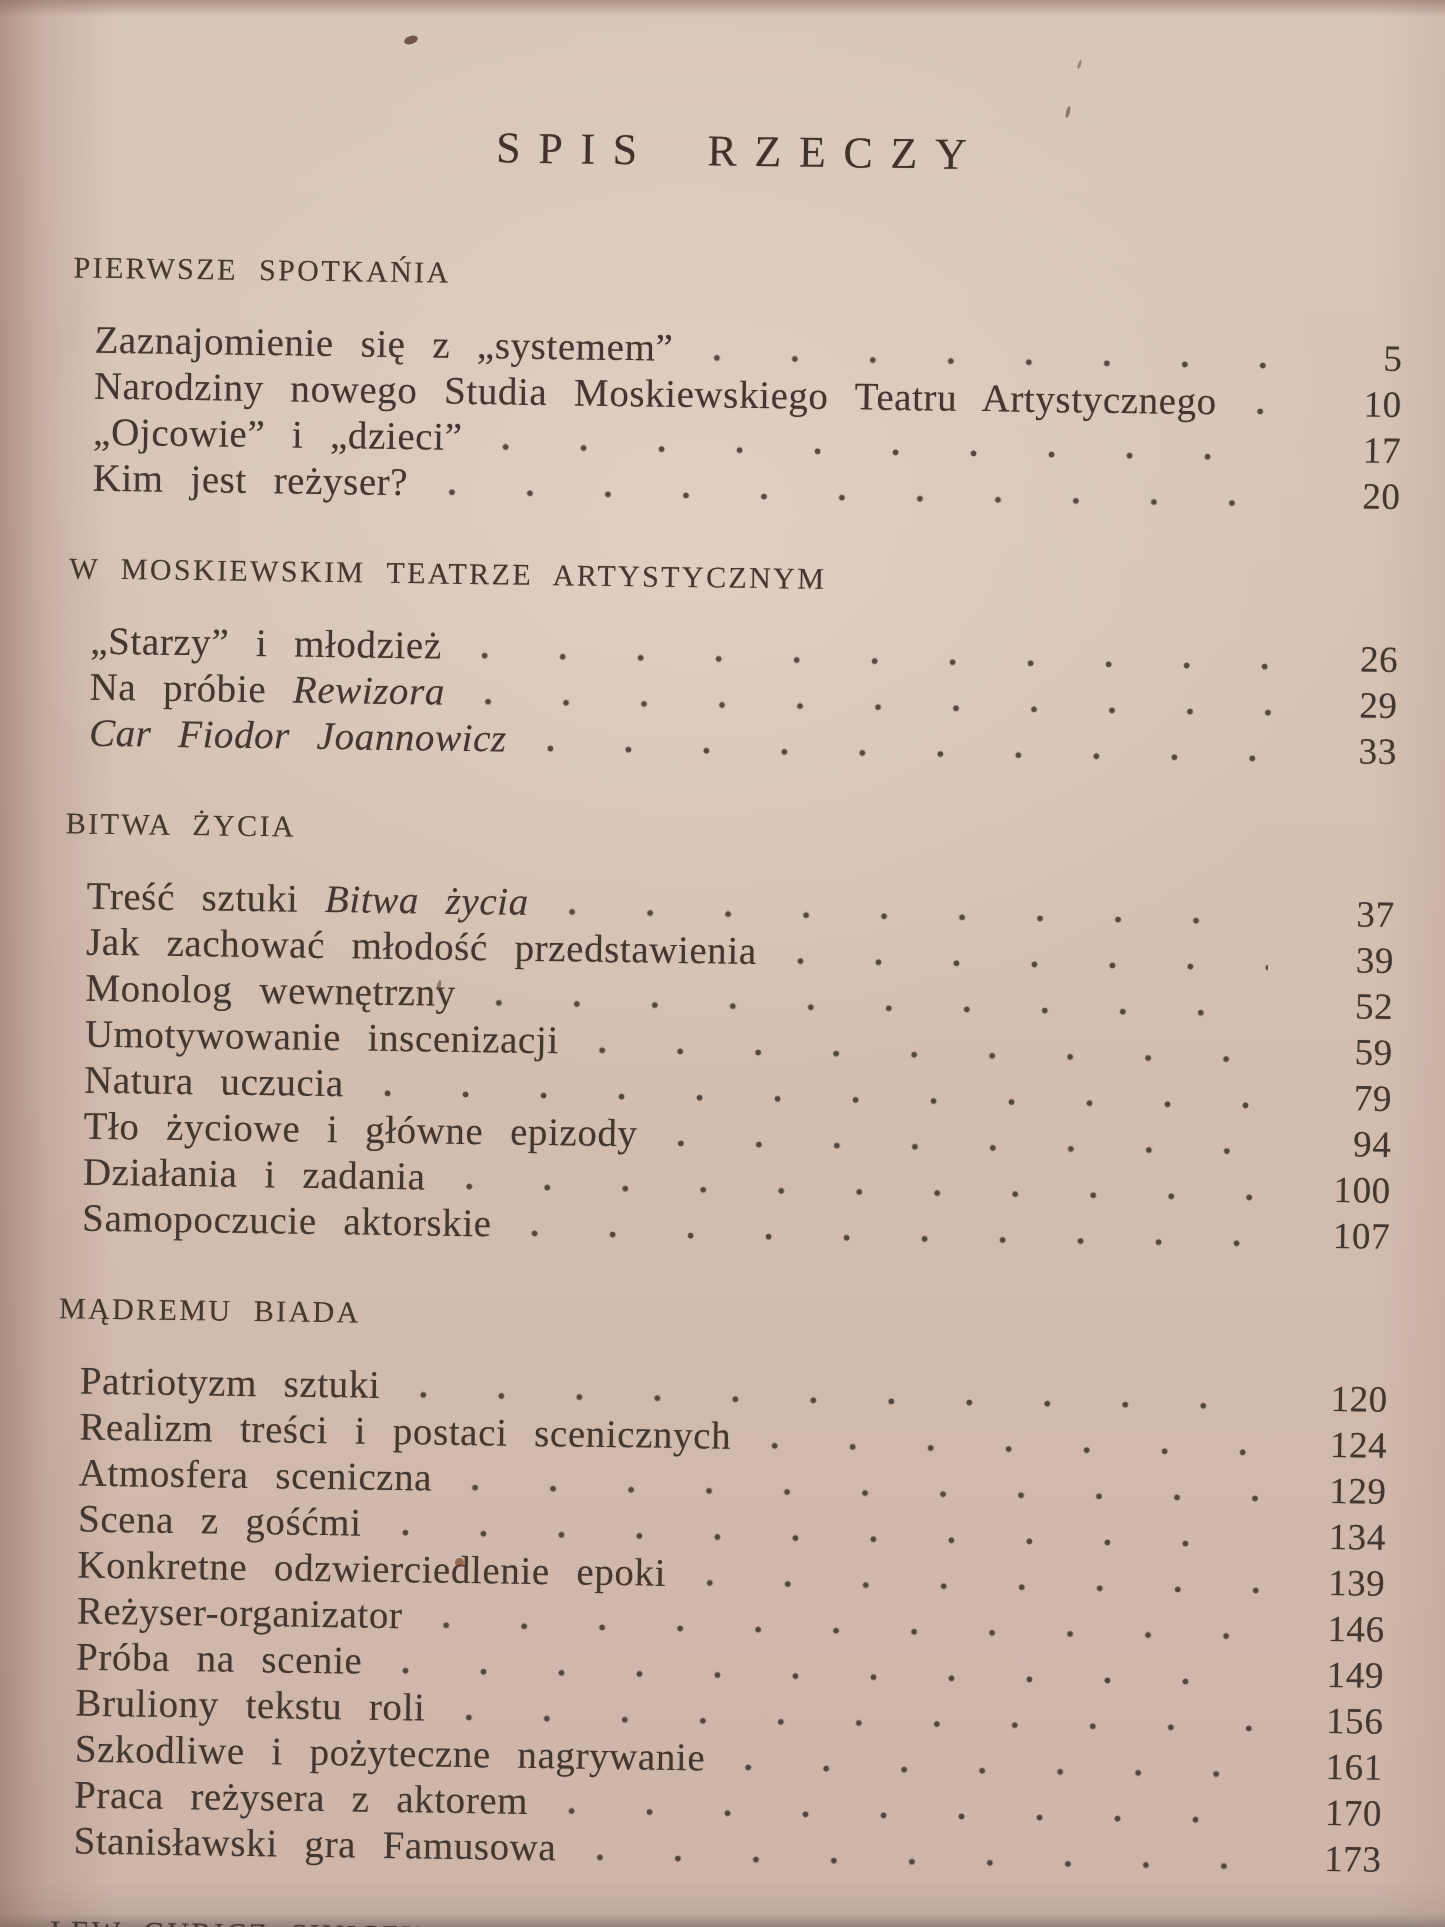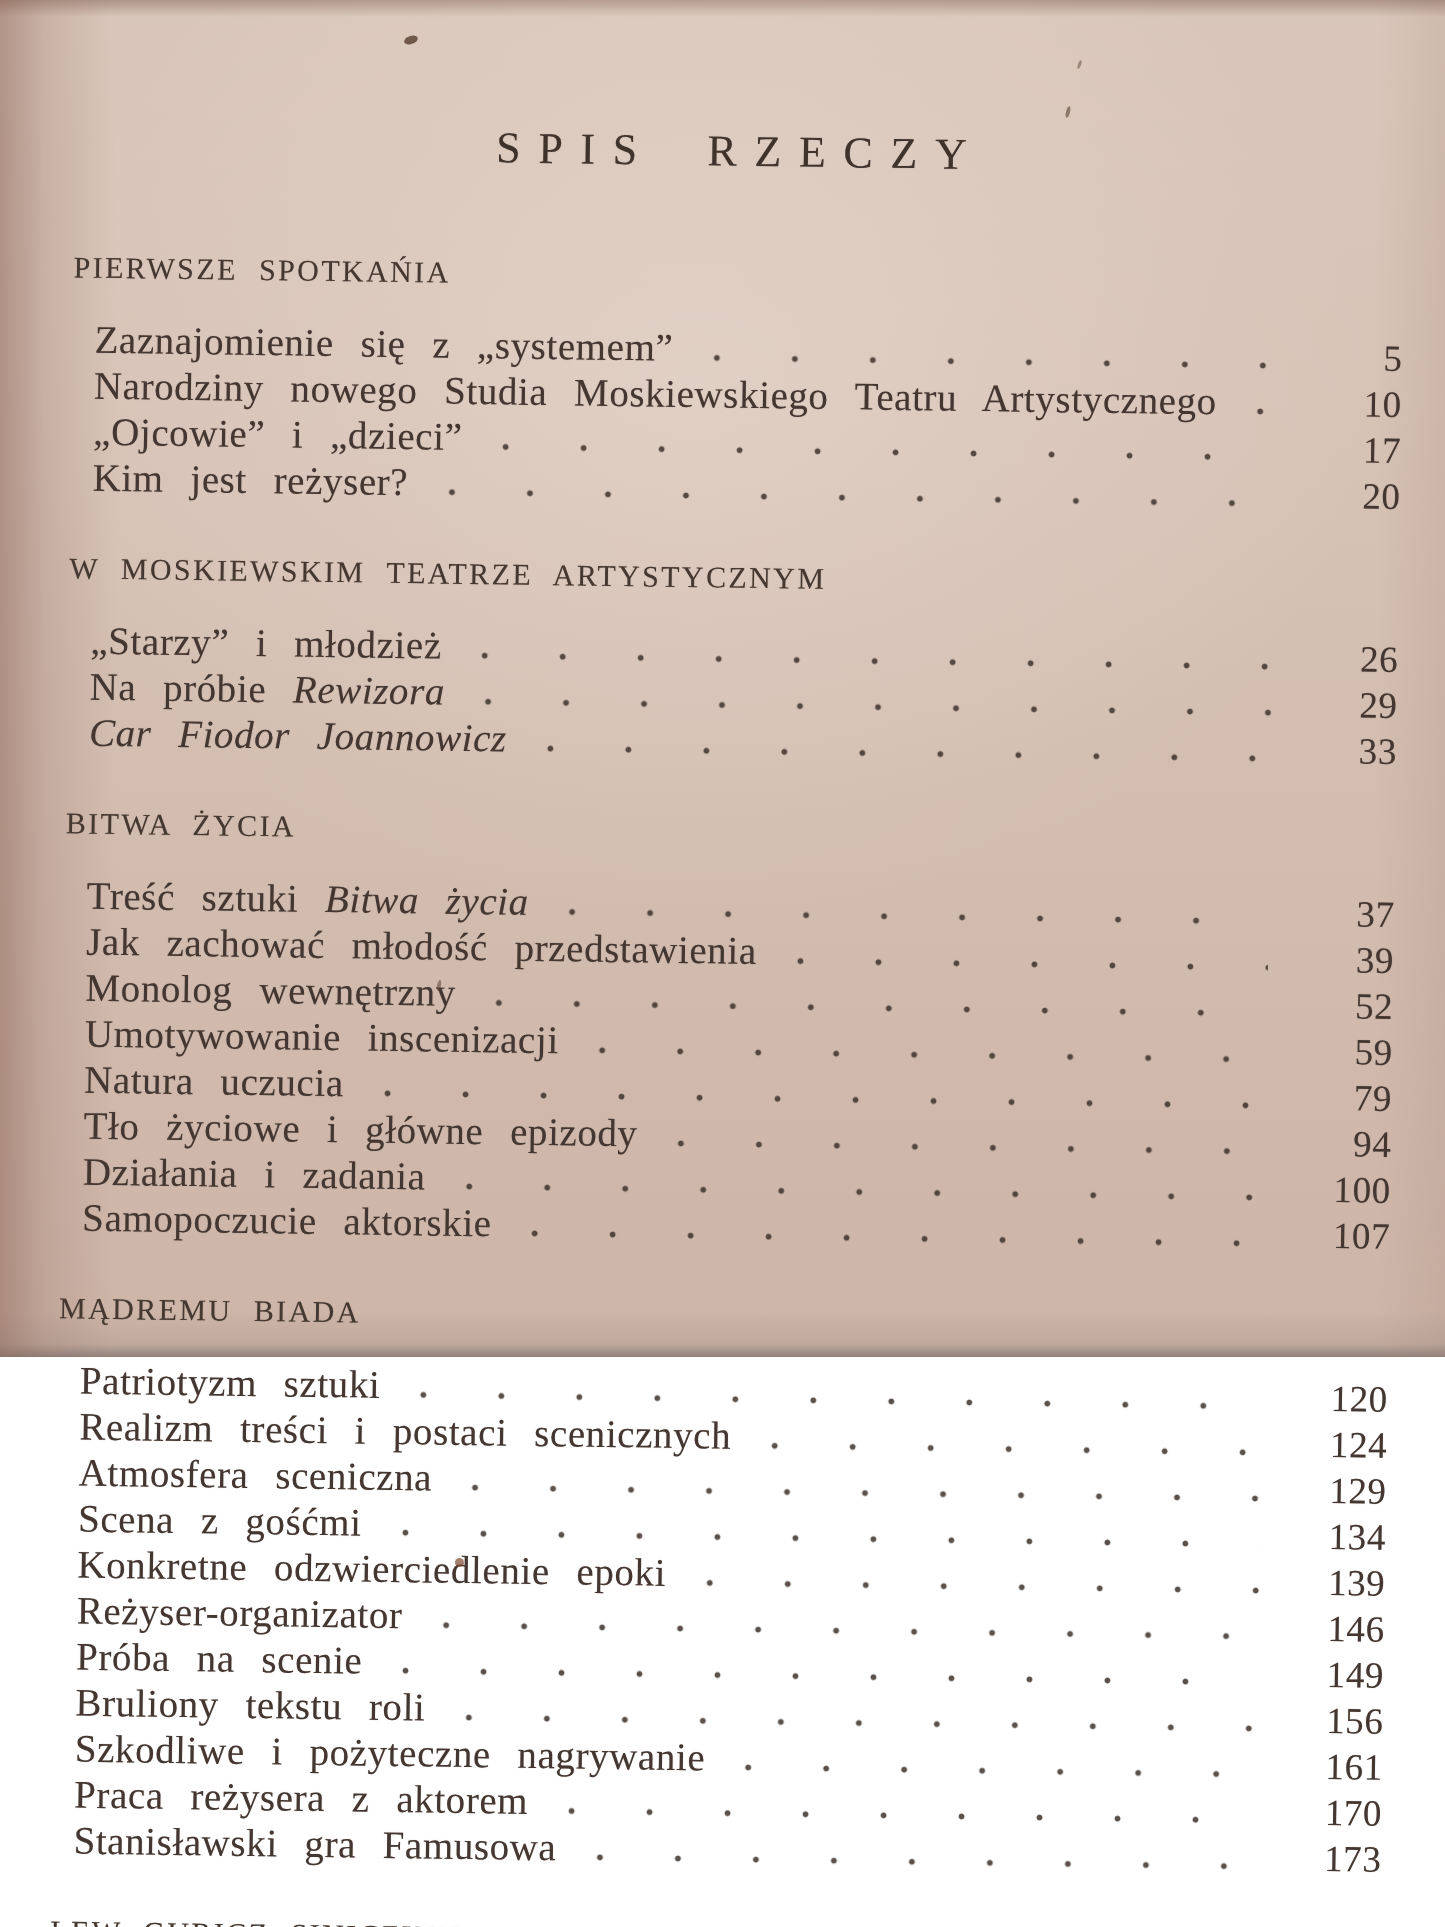--- a/index.html
+++ b/index.html
@@ -8,21 +8,21 @@
     width: 1445px;
     height: 1927px;
     overflow: hidden;
   }
   body {
     font-family: "Liberation Serif", "DejaVu Serif", serif;
   }
   .scan {
     position: relative;
     width: 1445px;
-    height: 1357px;
+    height: 1927px;
     background:
       radial-gradient(ellipse 950px 750px at 48% 28%, rgba(240,229,219,0.38), rgba(240,229,219,0) 72%),
       linear-gradient(90deg, rgba(136,98,84,0.50) 0, rgba(136,98,84,0.20) 45px, rgba(136,98,84,0) 115px),
       linear-gradient(180deg, rgba(112,79,64,0.42) 0, rgba(112,79,64,0) 17px),
       linear-gradient(270deg, rgba(150,118,103,0.16) 0, rgba(150,118,103,0) 70px),
       linear-gradient(0deg, rgba(104,94,92,0.58) 0, rgba(104,94,92,0.14) 13px, rgba(104,94,92,0) 46px),
       linear-gradient(180deg, #dac7bb 0%, #d6c1b5 38%, #cdb5a8 100%);
     font-family: Liberation Serif, serif;
   }
   .content {

